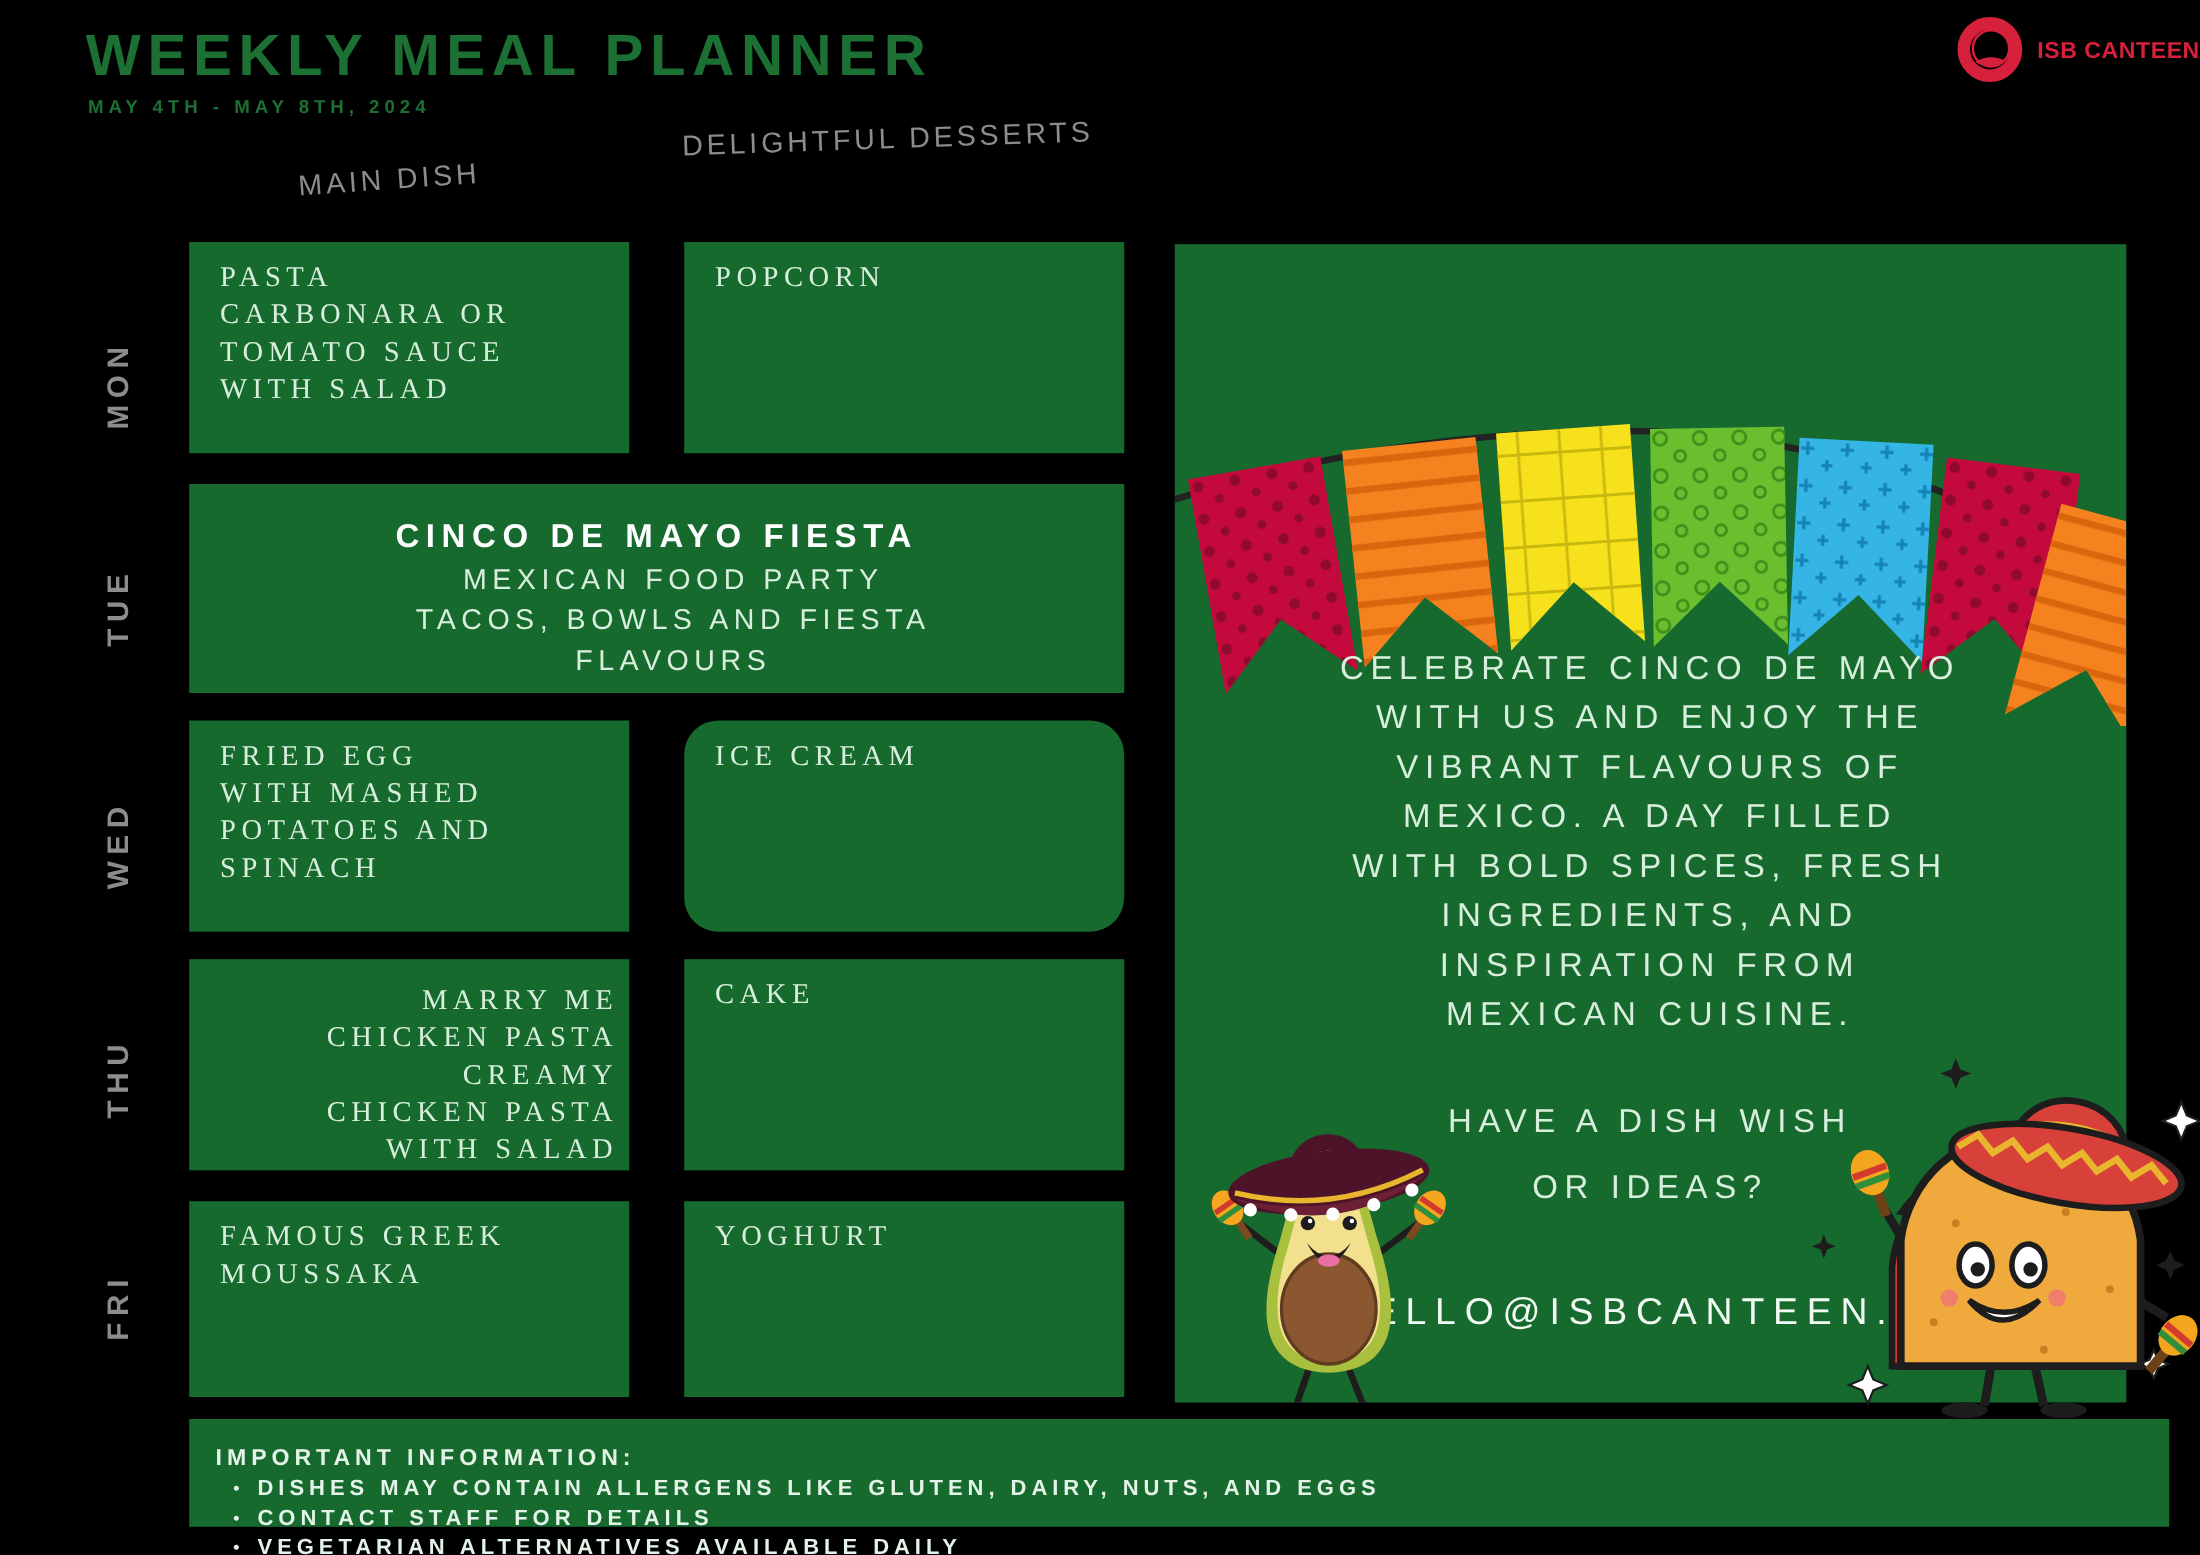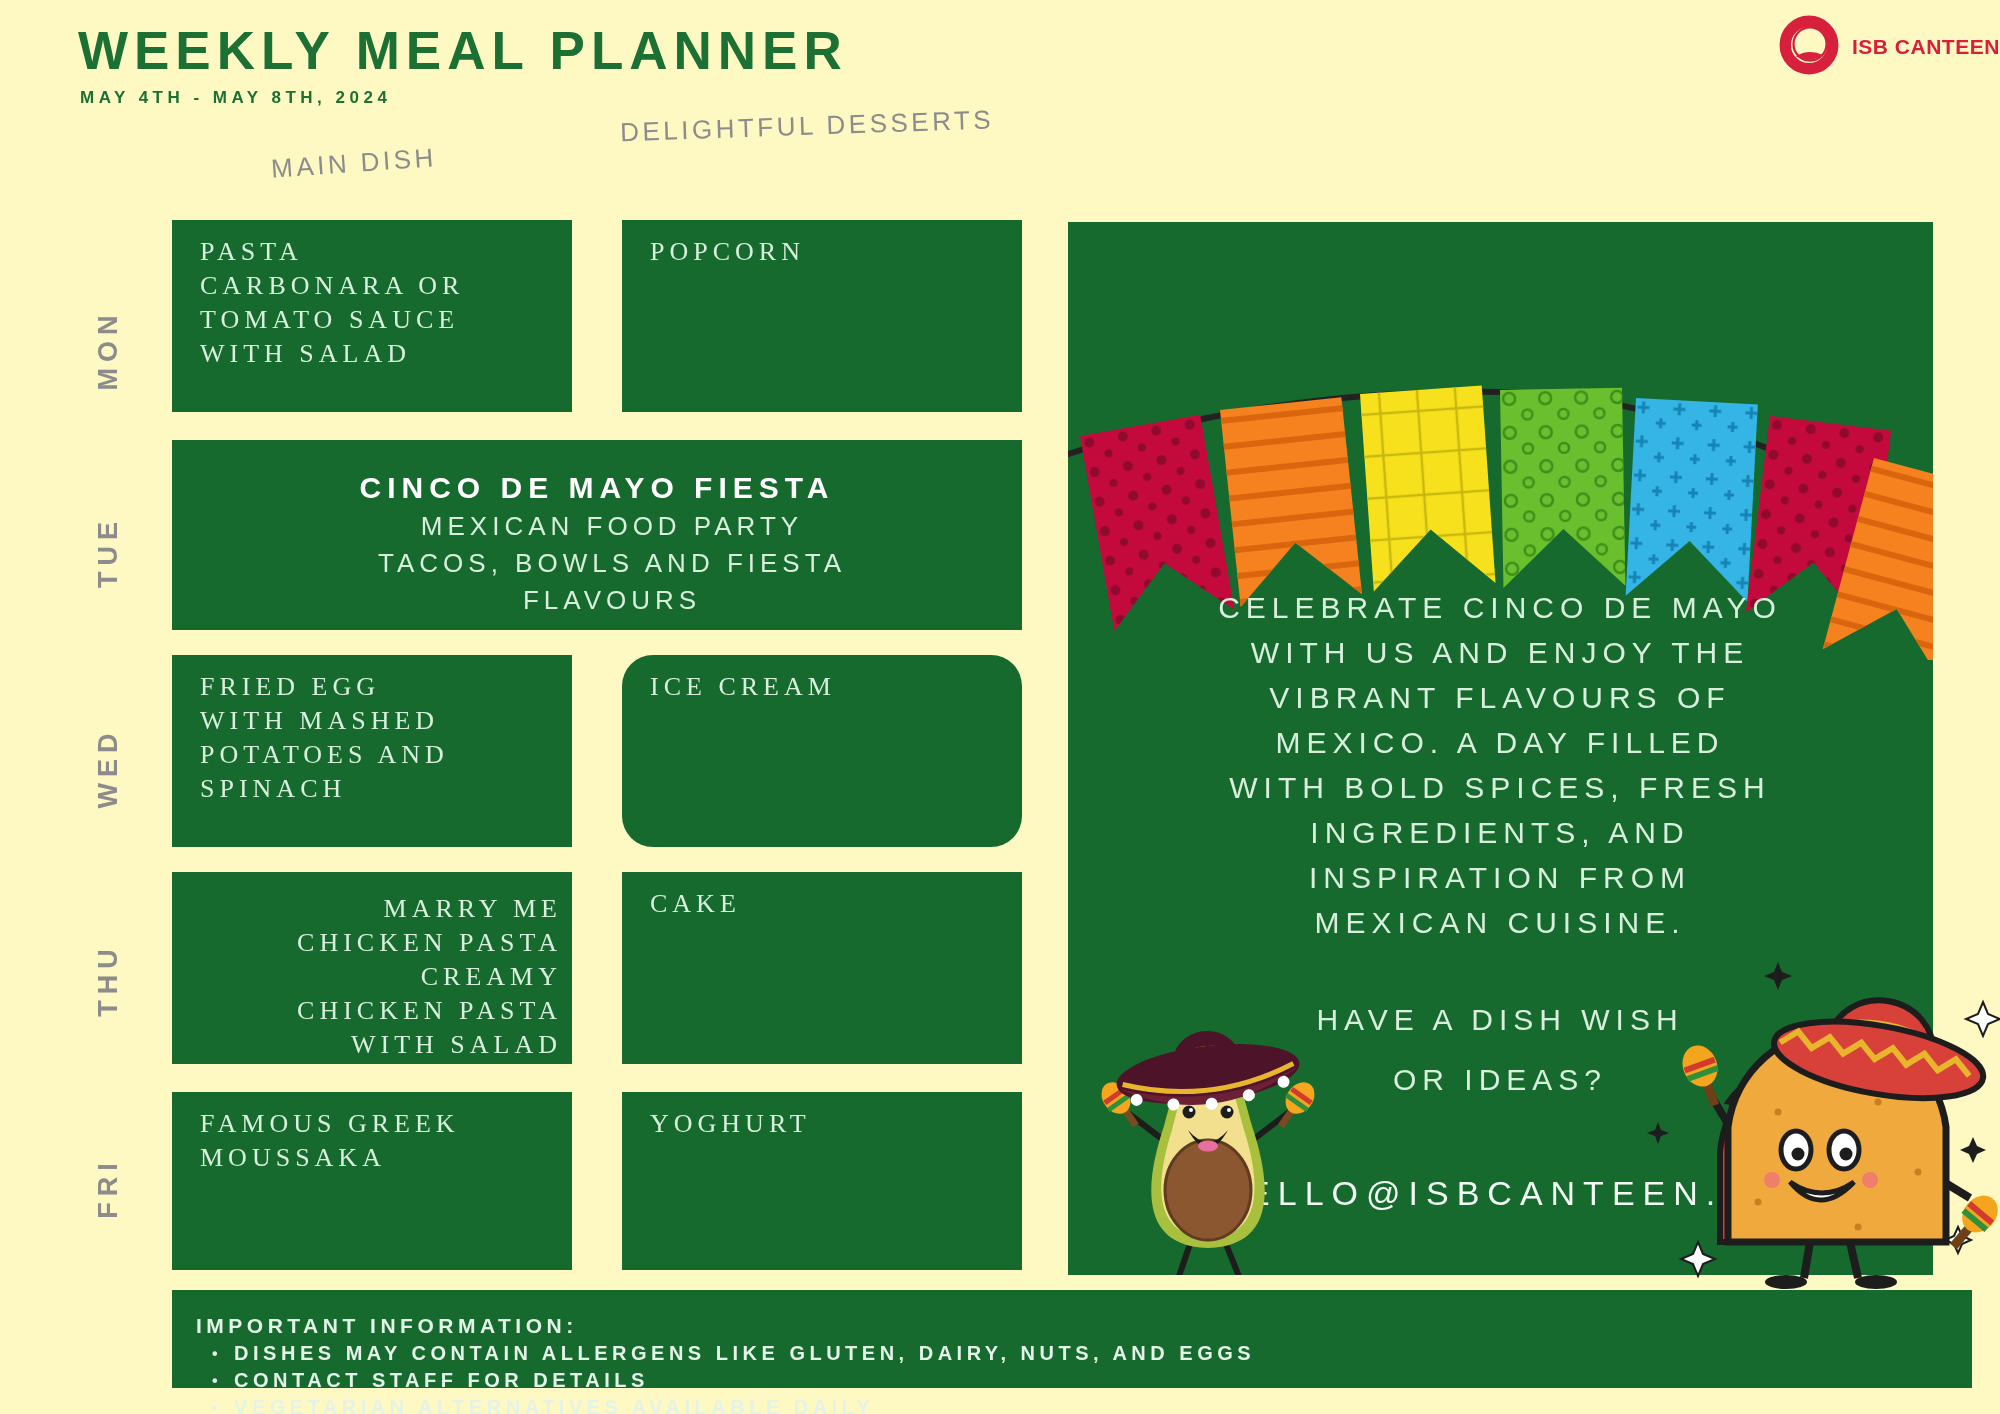--- a/index.html
+++ b/index.html
@@ -1,17 +1,17 @@
 <!DOCTYPE html>
 <html><head>
 <meta charset="utf-8">
 <style>
   html,body{margin:0;padding:0;background:#ffffff;}
   .poster{
-    position:relative;width:2000px;height:1414px;background:#fef9c3;
+    position:relative;width:2000px;height:1414px;background:#000000;
     font-family:"Liberation Sans", sans-serif;overflow:hidden;
   }
   
   .title{
     position:absolute;left:78px;top:20px;font-size:53px;font-weight:bold;
     letter-spacing:6px;color:#1c7034;white-space:nowrap;
   }
   .subtitle{
     position:absolute;left:80px;top:88px;font-size:17px;font-weight:bold;
     letter-spacing:4.5px;color:#1c7034;white-space:nowrap;

